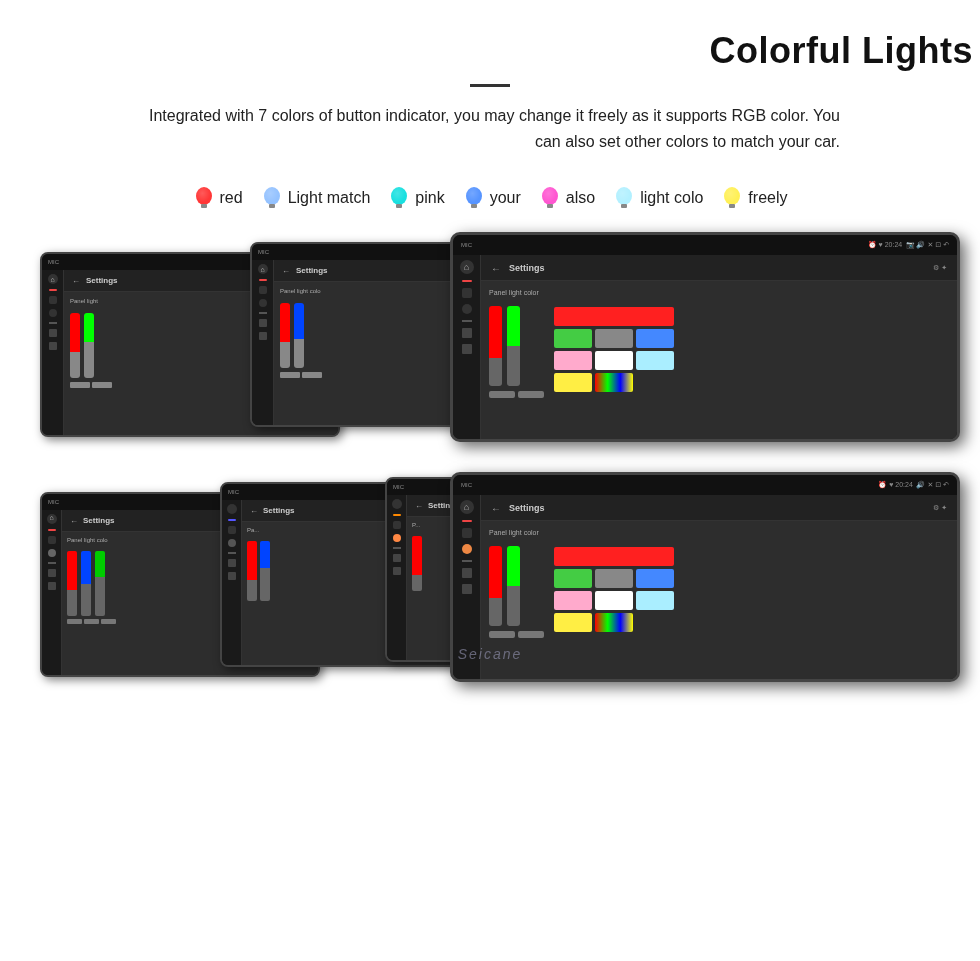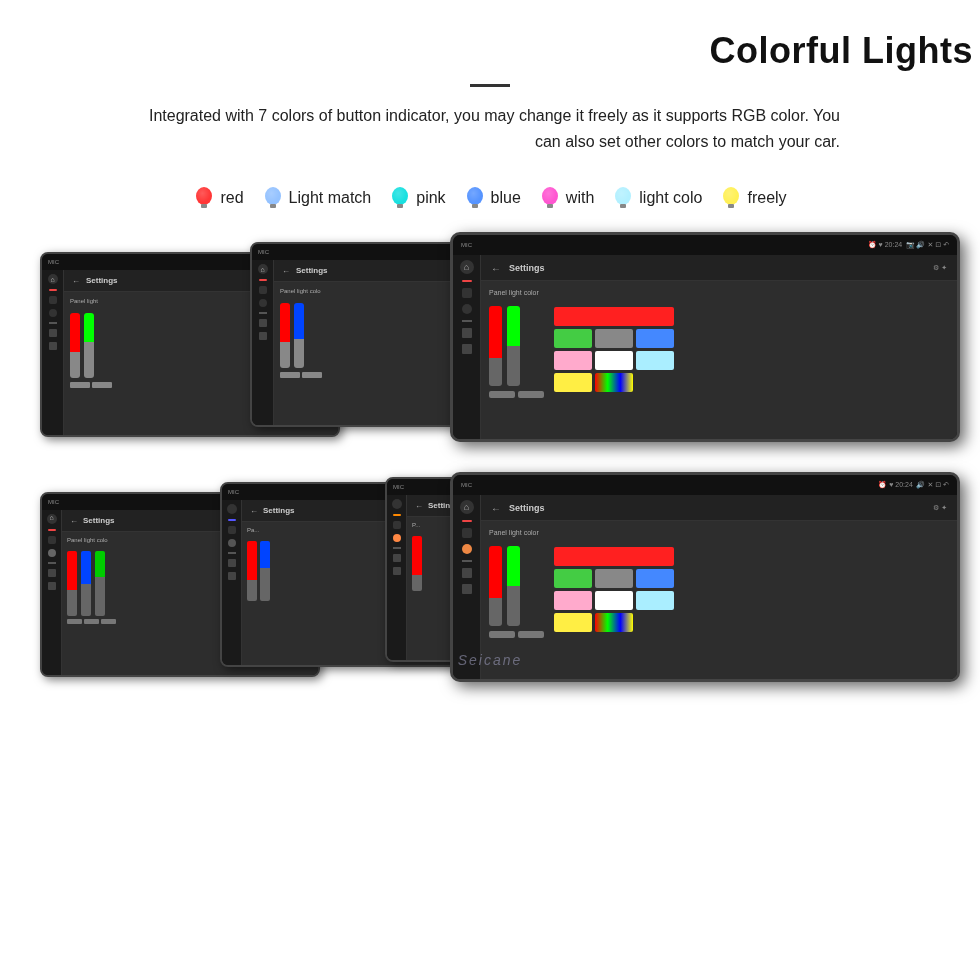--- a/index.html
+++ b/index.html
@@ -51,21 +51,21 @@
       align-items: center;
       gap: 5px;
       font-size: 16px;
       color: #222;
     }
 
     
     .watermark {
       text-align: center;
       position: absolute;
-      bottom: 44px;
+      bottom: 50px;
       left: 50%;
       transform: translateX(-50%);
       font-size: 14px;
       color: rgba(150,150,180,0.6);
       letter-spacing: 2px;
       font-style: italic;
       white-space: nowrap;
     }
 
     .screens-container {
@@ -134,36 +134,36 @@
       <ellipse cx="11" cy="12" rx="8" ry="9" fill="#4488ff" opacity="0.9"></ellipse>
       <rect x="8" y="20" width="6" height="4" rx="1" fill="#888"></rect>
       <ellipse cx="11" cy="12" rx="8" ry="9" fill="url(#gBl)" opacity="0.3"></ellipse>
       <defs>
           <radialGradient id="gBl" cx="40%" cy="35%">
             <stop offset="0%" stop-color="#fff" stop-opacity="0.6"></stop>
             <stop offset="100%" stop-color="#fff" stop-opacity="0"></stop>
           </radialGradient>
         </defs>
     </svg>
-    <span>blue</span>
+    <span>your</span>
   </div>
 
   <div class="color-item">
     <svg width="22" height="28" viewBox="0 0 22 28">
       <ellipse cx="11" cy="12" rx="8" ry="9" fill="#ff44cc" opacity="0.9"></ellipse>
       <rect x="8" y="20" width="6" height="4" rx="1" fill="#888"></rect>
       <ellipse cx="11" cy="12" rx="8" ry="9" fill="url(#gPk)" opacity="0.3"></ellipse>
       <defs>
           <radialGradient id="gPk" cx="40%" cy="35%">
             <stop offset="0%" stop-color="#fff" stop-opacity="0.6"></stop>
             <stop offset="100%" stop-color="#fff" stop-opacity="0"></stop>
           </radialGradient>
         </defs>
     </svg>
-    <span>with</span>
+    <span>also</span>
   </div>
 
   <div class="color-item">
     <svg width="22" height="28" viewBox="0 0 22 28">
       <ellipse cx="11" cy="12" rx="8" ry="9" fill="#aaeeff" opacity="0.9"></ellipse>
       <rect x="8" y="20" width="6" height="4" rx="1" fill="#888"></rect>
       <ellipse cx="11" cy="12" rx="8" ry="9" fill="url(#gLC)" opacity="0.3"></ellipse>
       <defs>
           <radialGradient id="gLC" cx="40%" cy="35%">
             <stop offset="0%" stop-color="#fff" stop-opacity="0.6"></stop>

